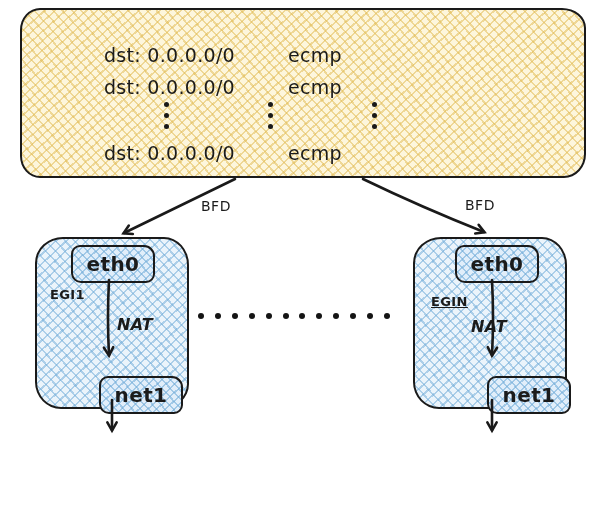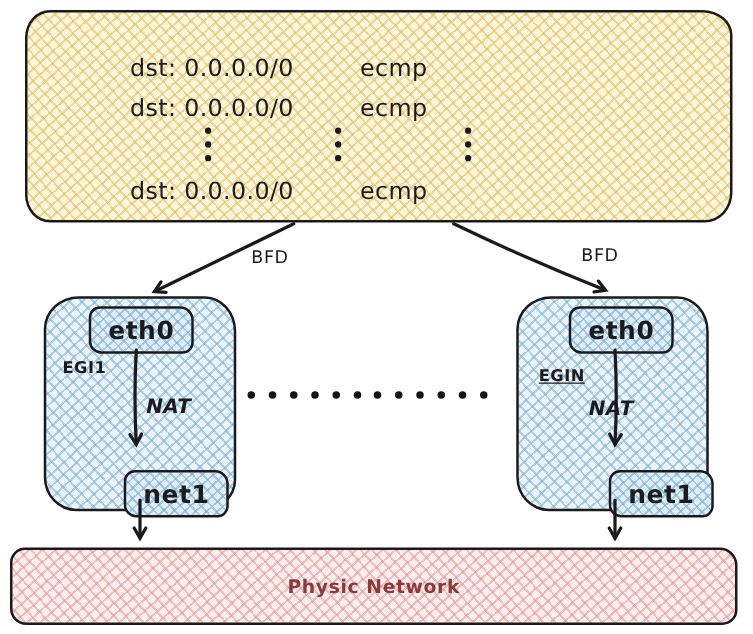--- a/index.html
+++ b/index.html
@@ -159,23 +159,20 @@
     <div class="ifbox eth">
       <span>eth0</span>
     </div>
     <div class="egi-name">EGIN</div>
     <div class="nat-label">NAT</div>
     <div class="ifbox net">
       <span>net1</span>
     </div>
   </div>
 
-  <div class="physic-network">
-    <span>Physic Network</span>
-  </div>
 
   <svg class="arrows-layer" width="602" height="507" viewBox="0 0 602 507" aria-hidden="true">
     <defs>
       <marker id="ah" markerUnits="userSpaceOnUse" markerWidth="14" markerHeight="14" viewBox="0 0 12 12" refX="8.5" refY="6" orient="auto">
         <path d="M2,2 L9,6 L2,10" fill="none" stroke="#1a1a1a" stroke-width="2.2" stroke-linecap="round"></path>
       </marker>
     </defs>
     <path class="arrow" d="M235,179 Q178,207 124,233"></path>
     <path class="arrow" d="M363,179 Q421,207 484,232"></path>
     <path class="arrow" d="M109,280 Q107,318 109,355"></path>

